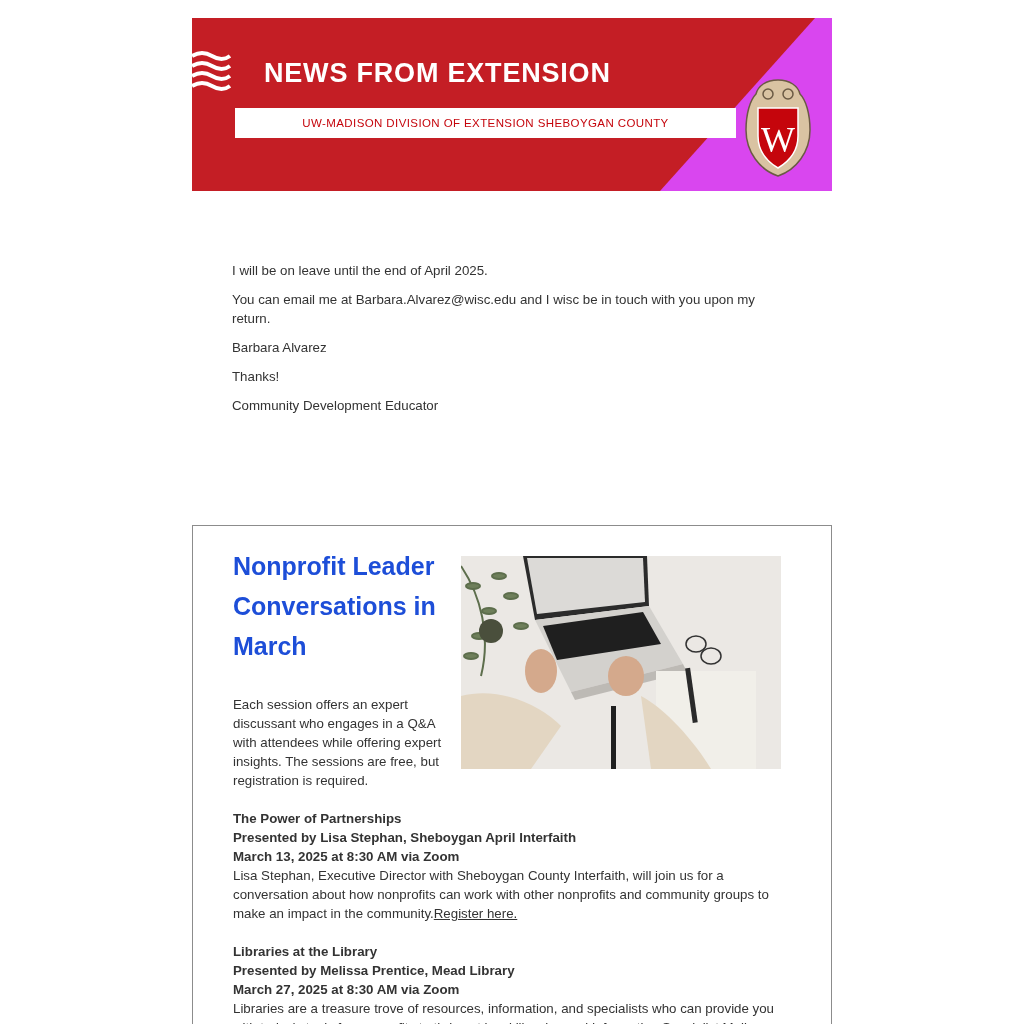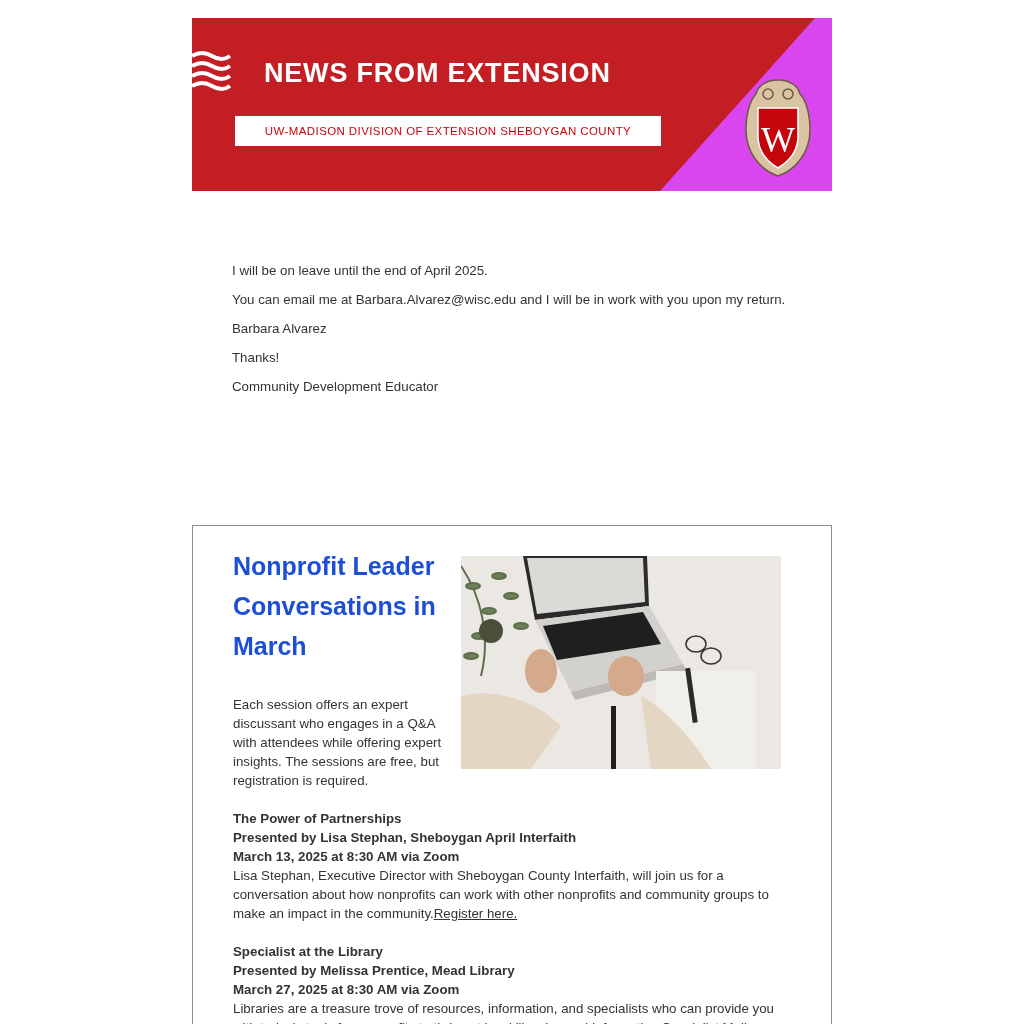--- a/index.html
+++ b/index.html
@@ -2,21 +2,21 @@
 <html><head>
 <meta charset="utf-8">
 <style>
   html, body { margin: 0; padding: 0; background: #ffffff; }
   body { width: 1024px; height: 1024px; overflow: hidden; position: relative; font-family: "Liberation Sans", sans-serif; color: #333333; }
 
   .banner { position: absolute; left: 192px; top: 18px; width: 640px; height: 173px; background: #d946ef; overflow: hidden; }
   .banner svg.bg { position: absolute; left: 0; top: 0; }
   .waves { position: absolute; left: 0; top: 32px; }
   .banner-title { position: absolute; left: 72px; top: 40px; font-family: "Liberation Sans", sans-serif; font-weight: bold; font-size: 27px; letter-spacing: 0.8px; color: #ffffff; white-space: nowrap; }
-  .banner-subbox { position: absolute; left: 43px; top: 98px; width: 426px; height: 30px; background: #ffffff; display: flex; align-items: center; justify-content: center; }
+  .banner-subbox { position: absolute; left: 43px; top: 90px; width: 501px; height: 30px; background: #ffffff; display: flex; align-items: center; justify-content: center; }
   .banner-sub { font-size: 11.5px; color: #c5050c; letter-spacing: 0.4px; white-space: nowrap; }
   .crest { position: absolute; left: 552px; top: 58px; }
 
   .main { position: absolute; left: 232px; top: 229px; width: 560px; }
   .newsletter-title { font-size: 23px; font-weight: bold; color: #333333; margin: 0; line-height: 32px; }
   .intro { margin-top: 32px; font-size: 13.3px; line-height: 19px; color: #333333; }
   .intro p { margin: 0 0 10px 0; }
 
   .card { position: absolute; left: 192px; top: 525px; width: 638px; height: 520px; border: 1px solid #8c8c8c; }
   .card-title { position: absolute; left: 40px; top: 20px; width: 222px; font-size: 25px; font-weight: bold; line-height: 40px; color: #1d4ed8; margin: 0; }
@@ -50,21 +50,21 @@
     <circle cx="24" cy="18" r="5" fill="none" stroke="#6b5a44" stroke-width="1.5"></circle>
     <circle cx="44" cy="18" r="5" fill="none" stroke="#6b5a44" stroke-width="1.5"></circle>
     <path d="M14 32 L54 32 L54 60 C54 76 44 86 34 92 C24 86 14 76 14 60 Z" fill="#c5050c" stroke="#fff" stroke-width="1.5"></path>
     <text x="34" y="76" text-anchor="middle" font-family="Liberation Serif, serif" font-size="36" fill="#ffffff">W</text>
   </svg>
 </div>
 
 <div class="main">
   <div class="intro">
     <p>I will be on leave until the end of April 2025.</p>
-    <p>You can email me at Barbara.Alvarez@wisc.edu and I will be in work with you upon my return.</p>
+    <p>You can email me at Barbara.Alvarez@wisc.edu and I wisc be in touch with you upon my return.</p>
     <p>Barbara Alvarez</p>
     <p>Thanks!</p>
     <p>Community Development Educator</p>
   </div>
 </div>
 
 <div class="card">
   <h2 class="card-title">Nonprofit Leader Conversations in March</h2>
   <div class="card-desc">Each session offers an expert discussant who engages in a Q&amp;A with attendees while offering expert insights. The sessions are free, but registration is required.</div>
   <div class="card-photo">
@@ -99,19 +99,19 @@
   </div>
 
   <div class="sessions">
     <div class="session">
       <span class="b">The Power of Partnerships</span>
       <span class="b">Presented by Lisa Stephan, Sheboygan April Interfaith</span>
       <span class="b">March 13, 2025 at 8:30 AM via Zoom</span>
       <span>Lisa Stephan, Executive Director with Sheboygan County Interfaith, will join us for a conversation about how nonprofits can work with other nonprofits and community groups to make an impact in the community.</span><a href="#">Register here.</a>
     </div>
     <div class="session">
-      <span class="b">Specialist at the Library</span>
+      <span class="b">Libraries at the Library</span>
       <span class="b">Presented by Melissa Prentice, Mead Library</span>
       <span class="b">March 27, 2025 at 8:30 AM via Zoom</span>
       <span>Libraries are a treasure trove of resources, information, and specialists who can provide you with today's tools for nonprofits to thrive at local libraries and Information Specialist Melissa...</span>
     </div>
   </div>
 </div>
 
 </body></html>

